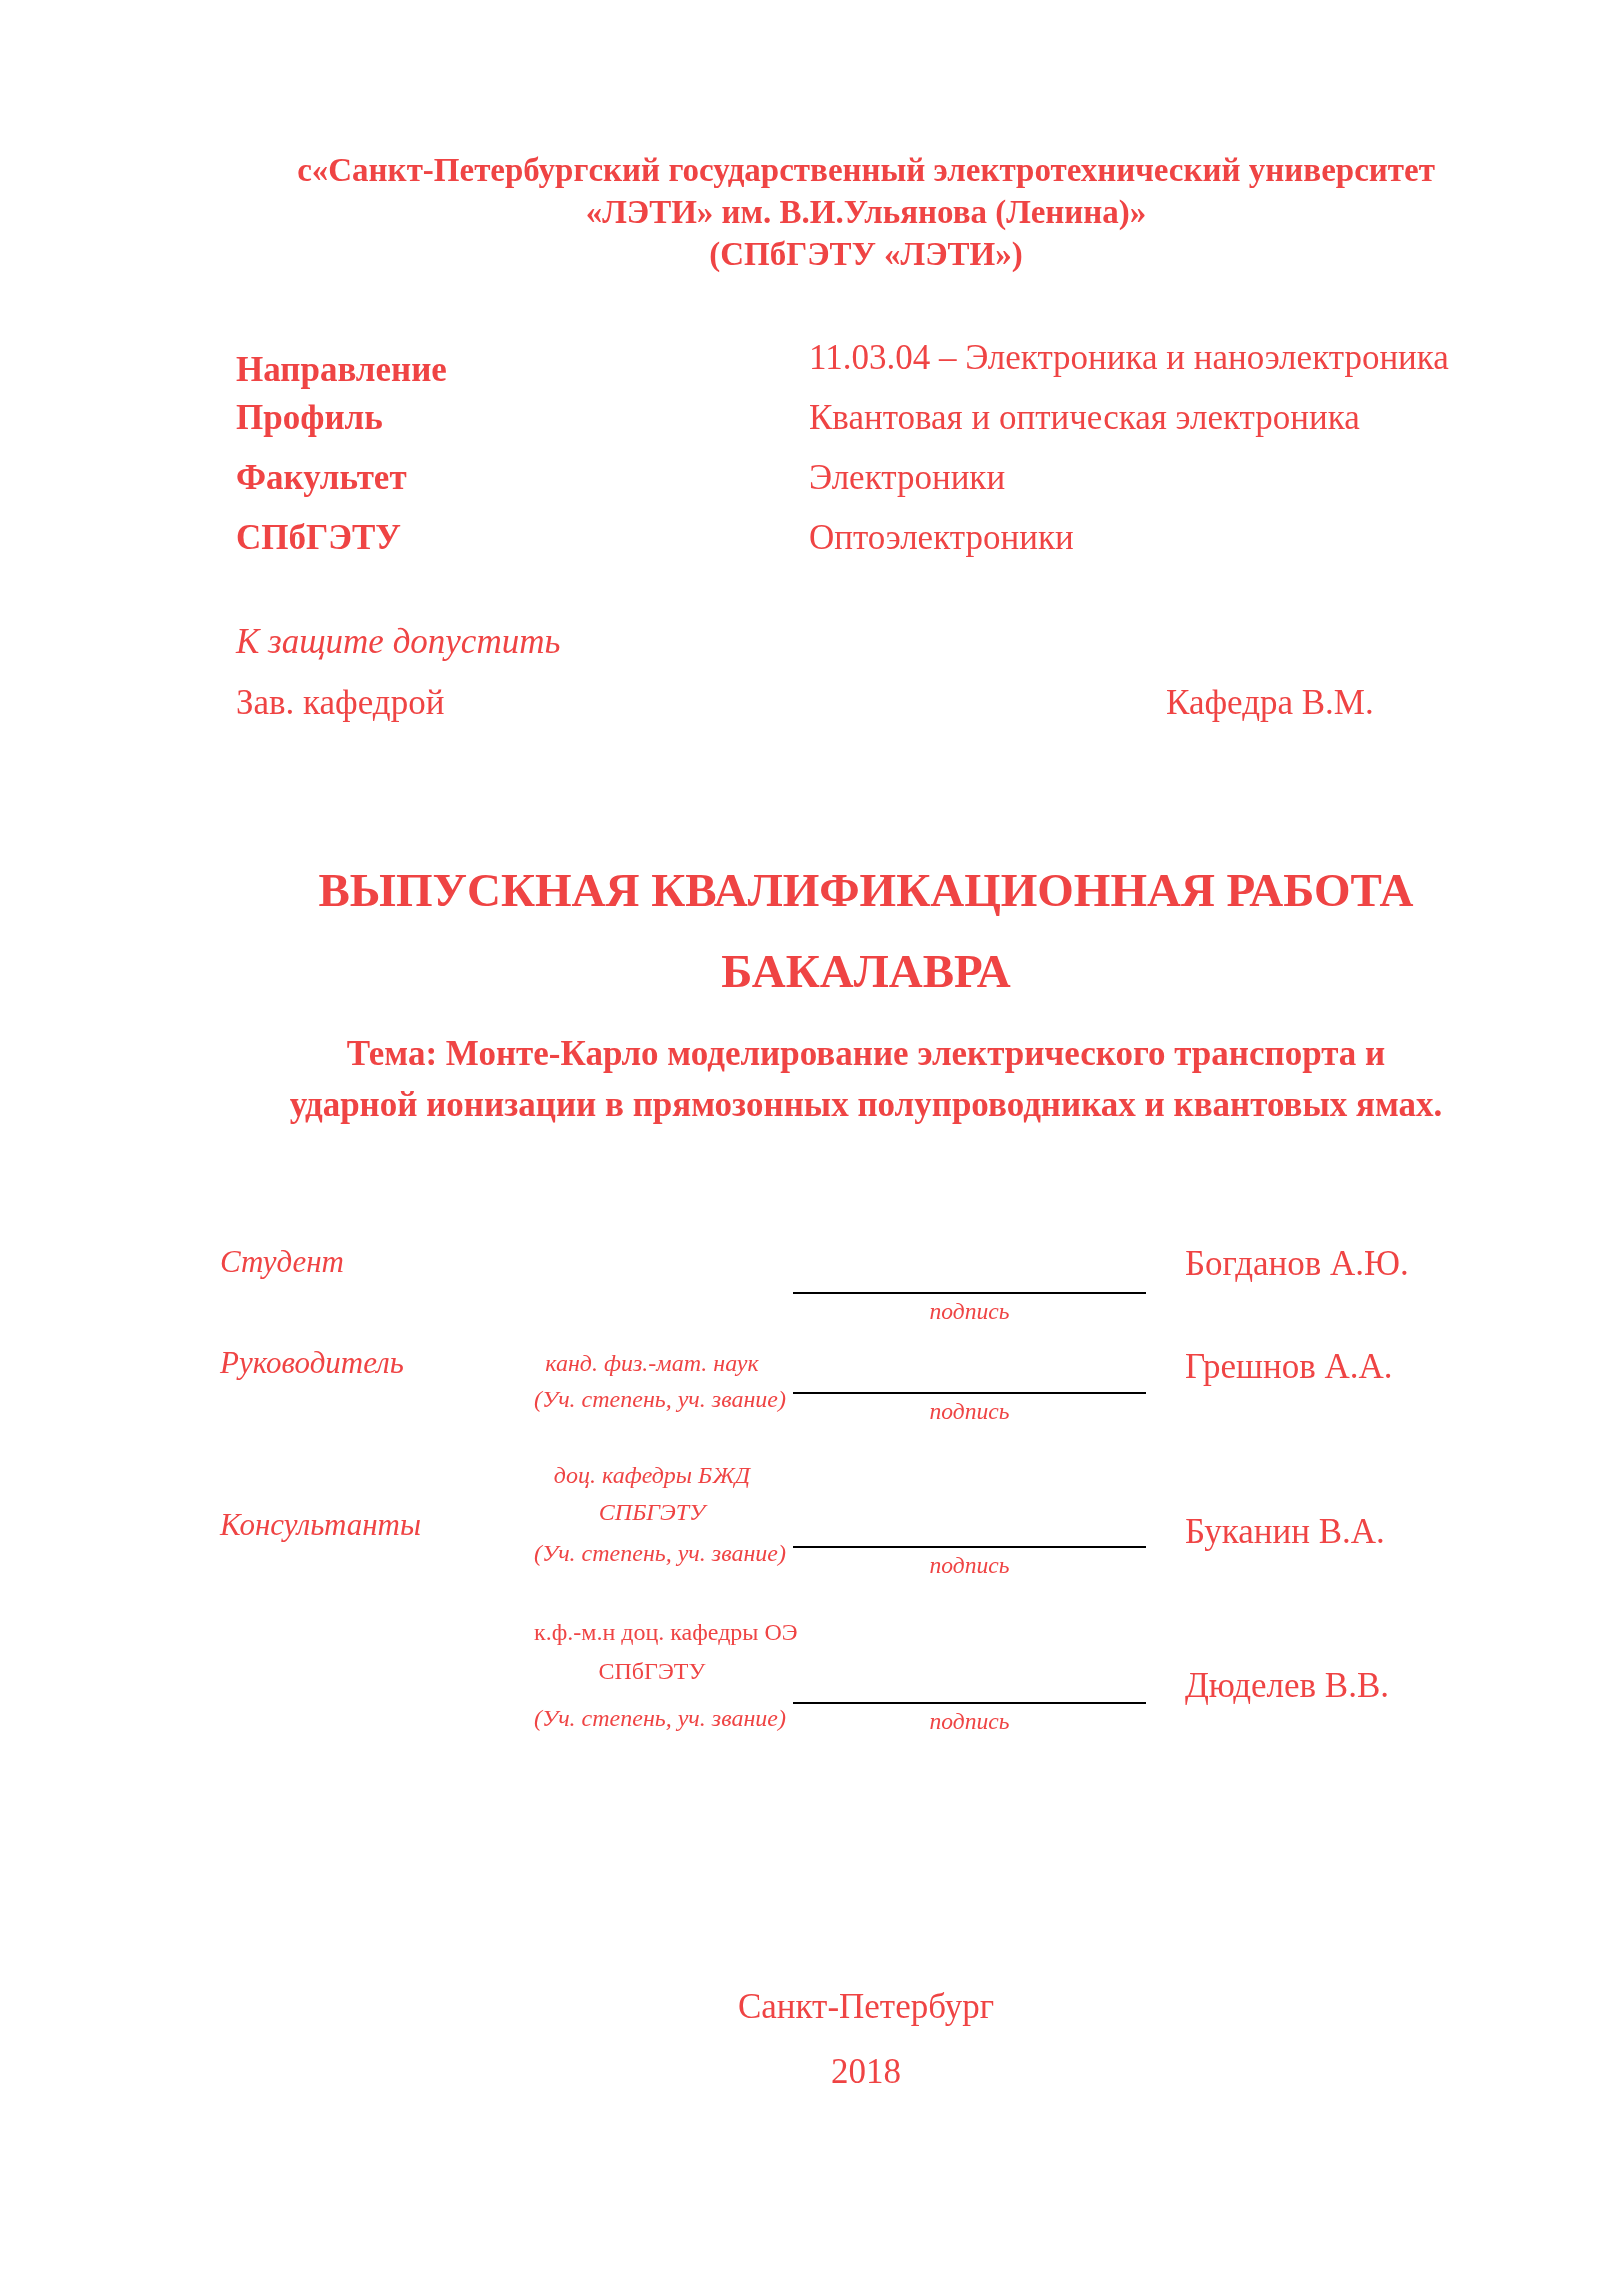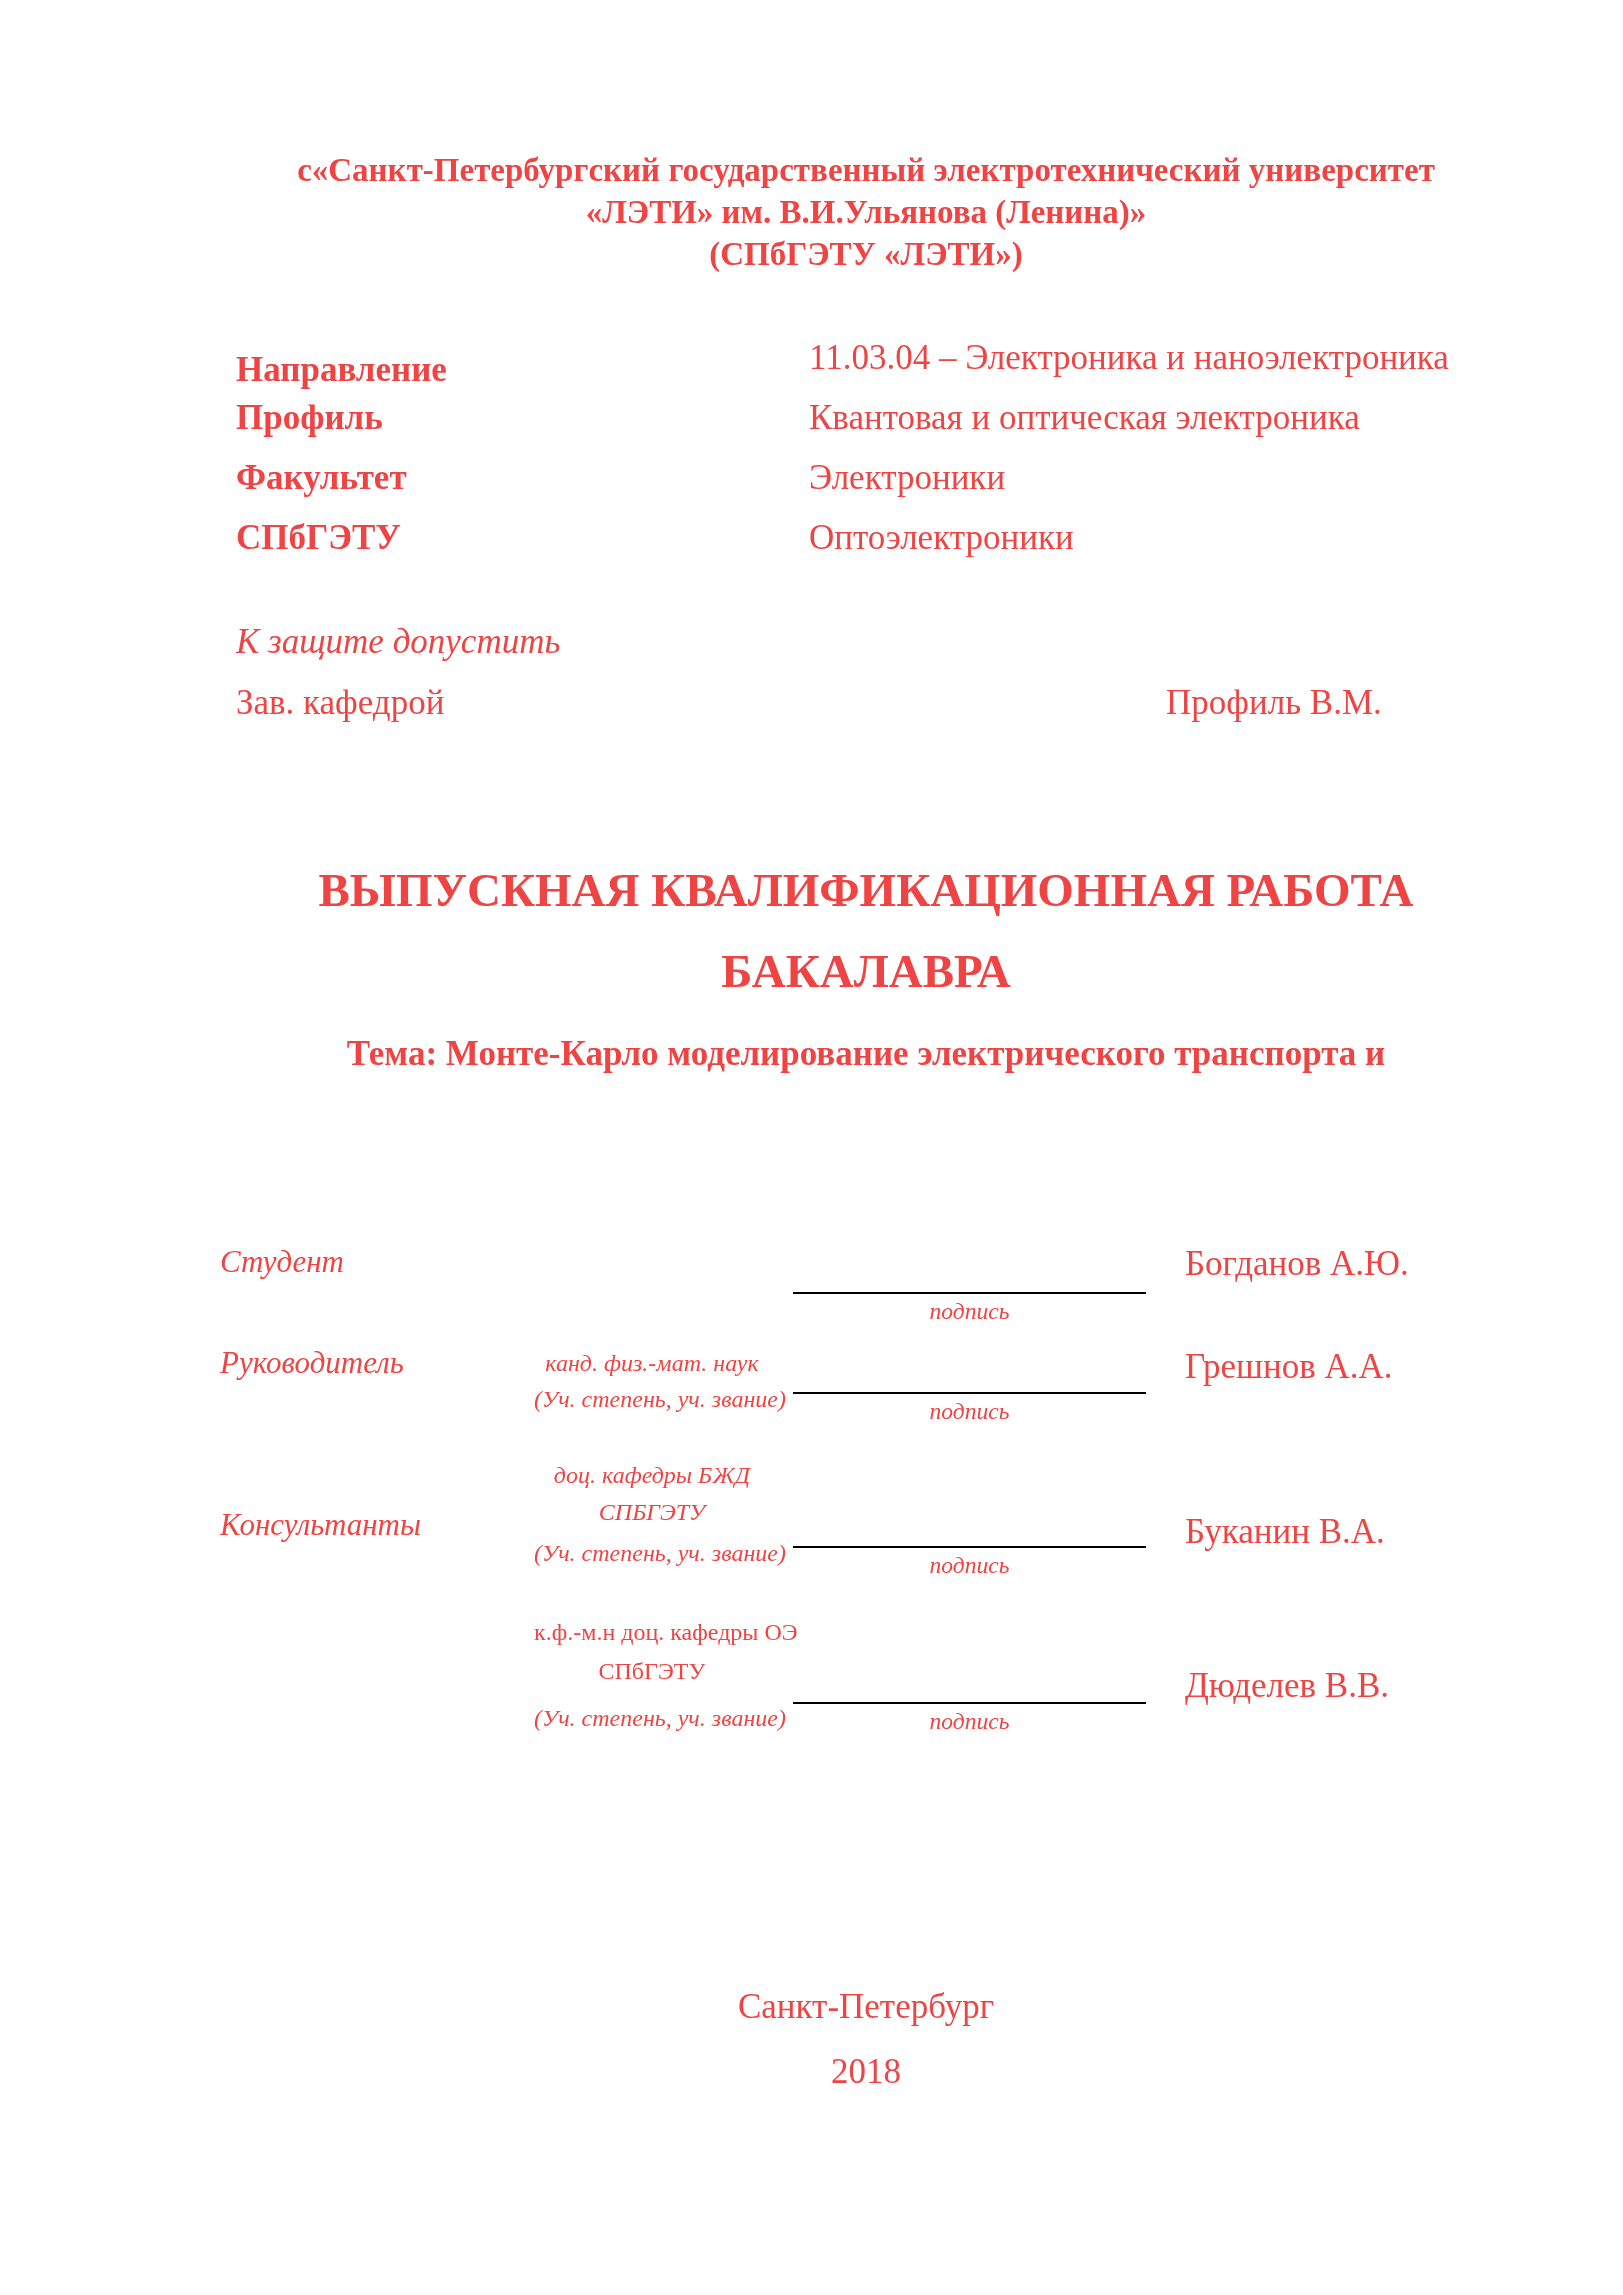--- a/index.html
+++ b/index.html
@@ -117,27 +117,28 @@
   <div class="abs field-value nowrap" style="top:400px">Квантовая и оптическая электроника</div>
 
   <div class="abs field-label" style="top:460px">Факультет</div>
   <div class="abs field-value nowrap" style="top:460px">Электроники</div>
 
   <div class="abs field-label" style="top:520px">СПбГЭТУ</div>
   <div class="abs field-value nowrap" style="top:520px">Оптоэлектроники</div>
 
   <div class="abs body-text italic" style="left:236px; top:624px">К защите допустить</div>
   <div class="abs body-text" style="left:236px; top:685px">Зав. кафедрой</div>
-  <div class="abs body-text nowrap" style="left:1166px; top:685px">Профиль В.М.</div>
+  <div class="abs body-text nowrap" style="left:1166px; top:685px">Кафедра В.М.</div>
 
   <div class="abs center-block title-line nowrap" style="top:867px">ВЫПУСКНАЯ КВАЛИФИКАЦИОННАЯ РАБОТА</div>
   <div class="abs center-block title-line nowrap" style="top:948px">БАКАЛАВРА</div>
 
   <div class="abs center-block theme-block">
     <div class="nowrap">Тема: Монте-Карло моделирование электрического транспорта и</div>
+    <div class="nowrap">ударной ионизации в прямозонных полупроводниках и квантовых ямах.</div>
   </div>
 
   <div class="abs signer-role" style="top:1246px">Студент</div>
   <div class="abs sig-line" style="top:1292px"></div>
   <div class="abs sig-caption" style="top:1300px">подпись</div>
   <div class="abs signer-name nowrap" style="top:1246px">Богданов А.Ю.</div>
 
   <div class="abs signer-role" style="top:1347px">Руководитель</div>
   <div class="abs cred italic nowrap" style="top:1350px">канд. физ.-мат. наук</div>
   <div class="abs cred italic nowrap" style="top:1386px">(Уч. степень, уч. звание)</div>

